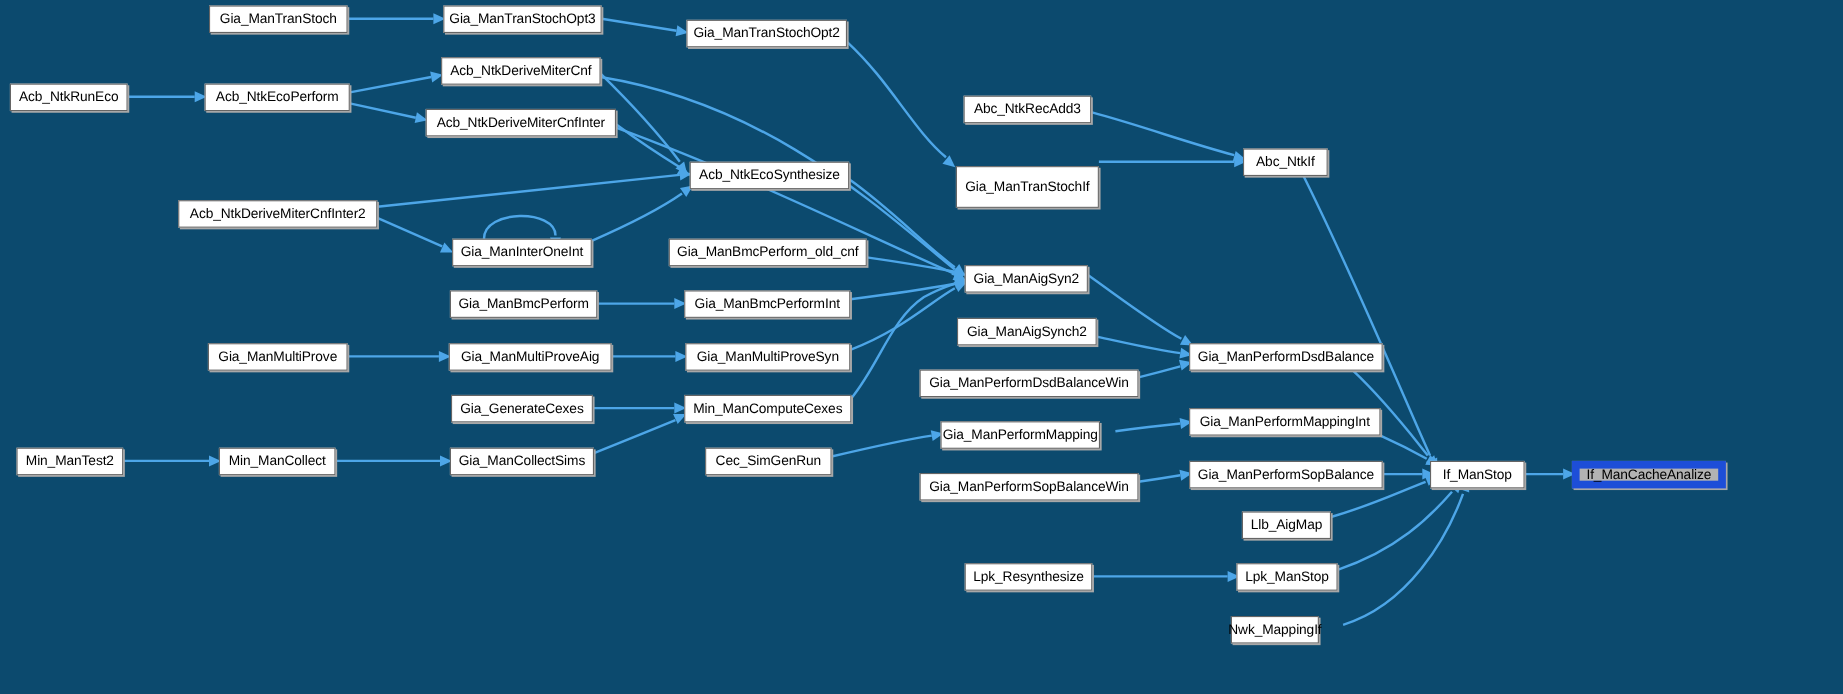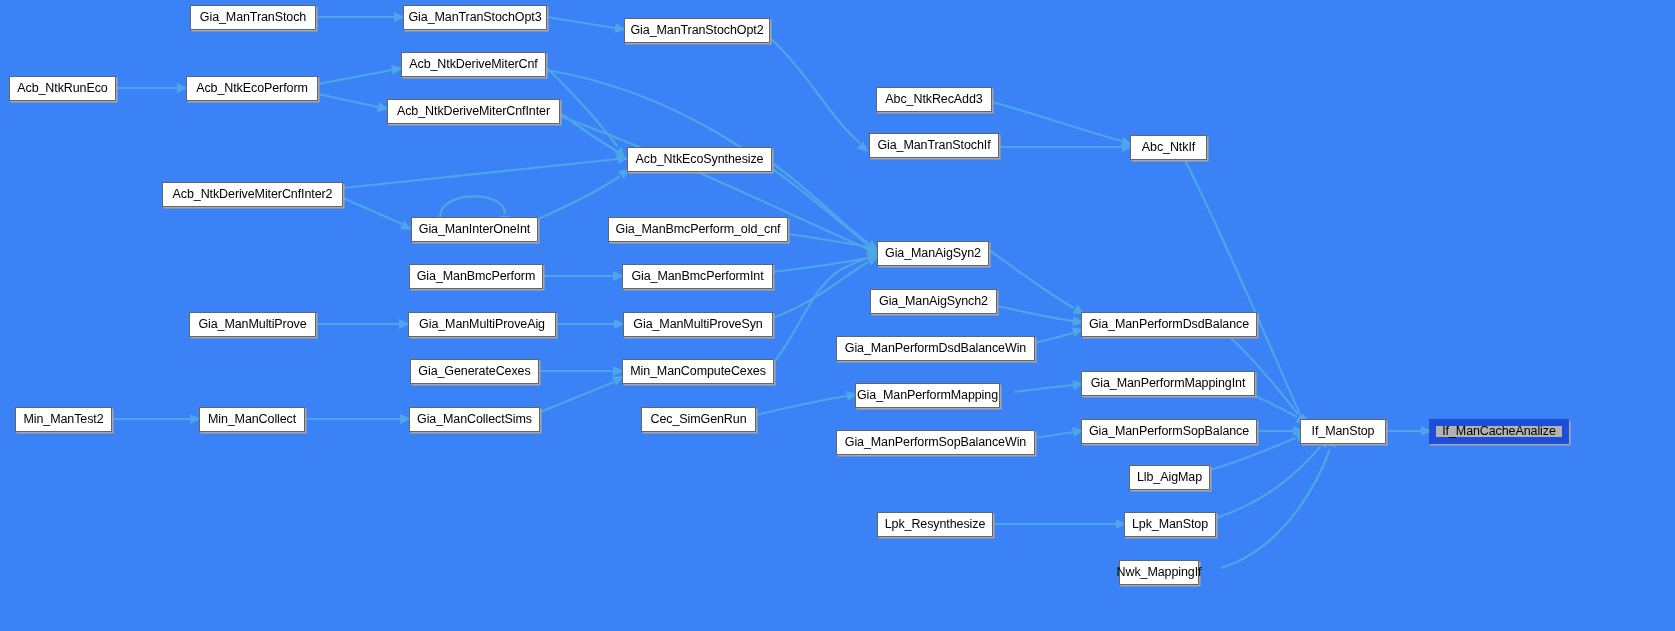--- a/index.html
+++ b/index.html
@@ -31,21 +31,21 @@
   }
   #edges{
     position:absolute;left:0;top:0;
     width:1675px;height:631px;
     pointer-events:none;
   }
 </style>
 </head>
 <body>
 
-<div id="canvas" style="width: 1675px; height: 631px; background: #3b82f6;">
+<div id="canvas" style="width: 1675px; height: 631px; background: #0c4a6e;">
   <svg id="edges" xmlns="http://www.w3.org/2000/svg" width="1675" height="631">
       <path d="M316,17 L394,17" fill="none" stroke="#4da6e8" stroke-width="2.2"></path>
       <polygon points="0,-5 11,0 0,5" fill="#4da6e8" transform="translate(394,17) rotate(0)"></polygon>
       <path d="M547,17 L615,28" fill="none" stroke="#4da6e8" stroke-width="2.2"></path>
       <polygon points="0,-5 11,0 0,5" fill="#4da6e8" transform="translate(615,28) rotate(9)"></polygon>
       <path d="M116,88 L177,88" fill="none" stroke="#4da6e8" stroke-width="2.2"></path>
       <polygon points="0,-5 11,0 0,5" fill="#4da6e8" transform="translate(177,88) rotate(0)"></polygon>
       <path d="M318,84 L392,70" fill="none" stroke="#4da6e8" stroke-width="2.2"></path>
       <polygon points="0,-5 11,0 0,5" fill="#4da6e8" transform="translate(392,70) rotate(-11)"></polygon>
       <path d="M318,94 L378,107" fill="none" stroke="#4da6e8" stroke-width="2.2"></path>
@@ -144,21 +144,21 @@
     </div>
     <div class="node" style="left: 186px; top: 76px; width: 132px; height: 25px;">
       <span>Acb_NtkEcoPerform</span>
     </div>
     <div class="node" style="left: 876px; top: 87px; width: 116px; height: 25px; justify-content: center;">
       <span>Abc_NtkRecAdd3</span>
     </div>
     <div class="node" style="left: 387px; top: 99px; width: 173px; height: 25px;">
       <span>Acb_NtkDeriveMiterCnfInter</span>
     </div>
-    <div class="node" style="left: 869px; top: 133px; width: 130px; height: 25px;">
+    <div class="node" style="left: 869px; top: 151px; width: 130px; height: 38px;">
       <span>Gia_ManTranStochIf</span>
     </div>
     <div class="node" style="left: 1130px; top: 135px; width: 77px; height: 25px;">
       <span>Abc_NtkIf</span>
     </div>
     <div class="node" style="left: 627px; top: 147px; width: 145px; height: 25px;">
       <span>Acb_NtkEcoSynthesize</span>
     </div>
     <div class="node" style="left: 162px; top: 182px; width: 181px; height: 25px;">
       <span>Acb_NtkDeriveMiterCnfInter2</span>

